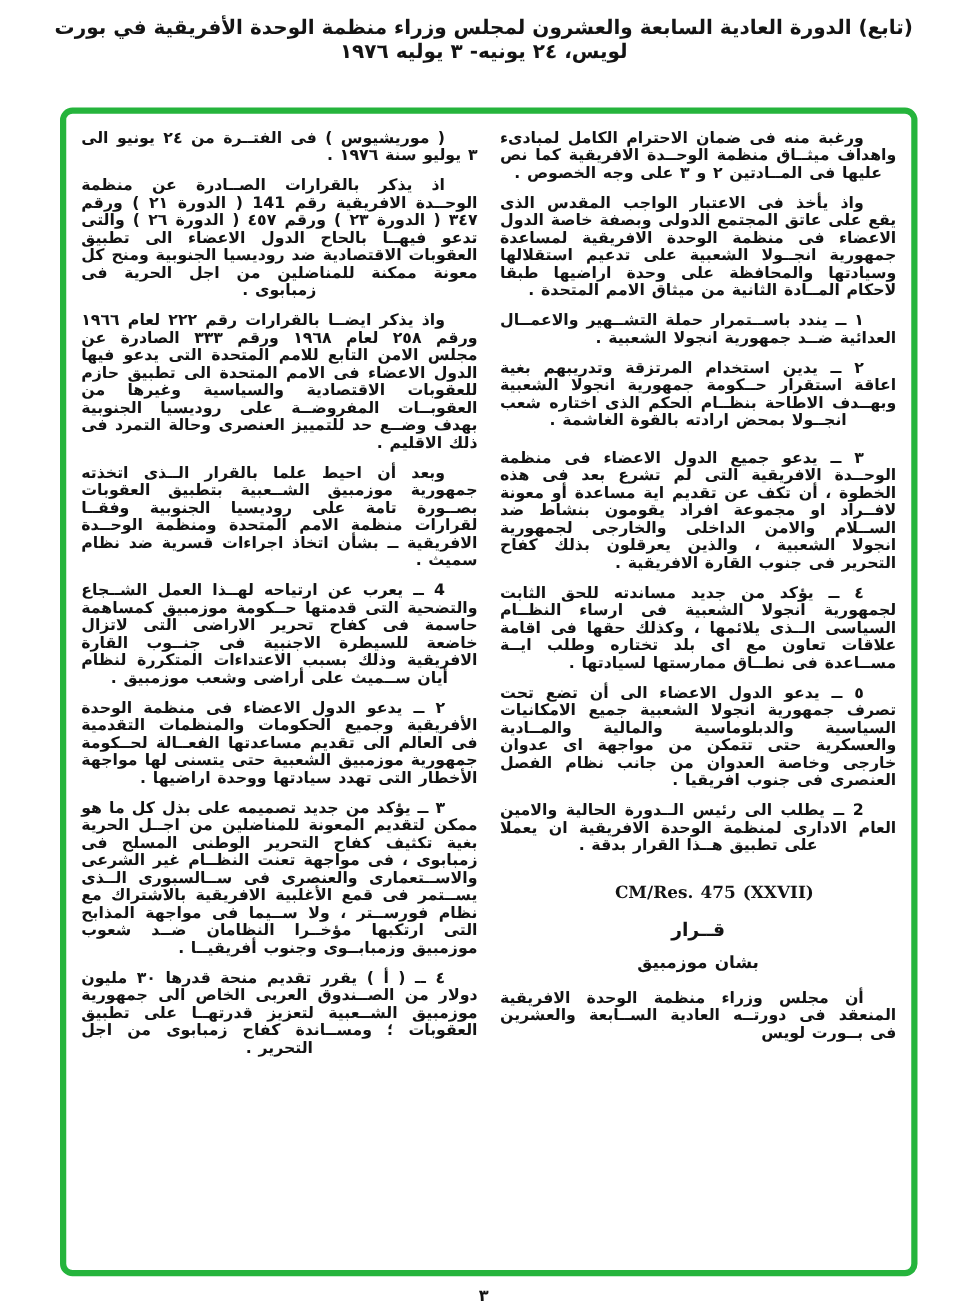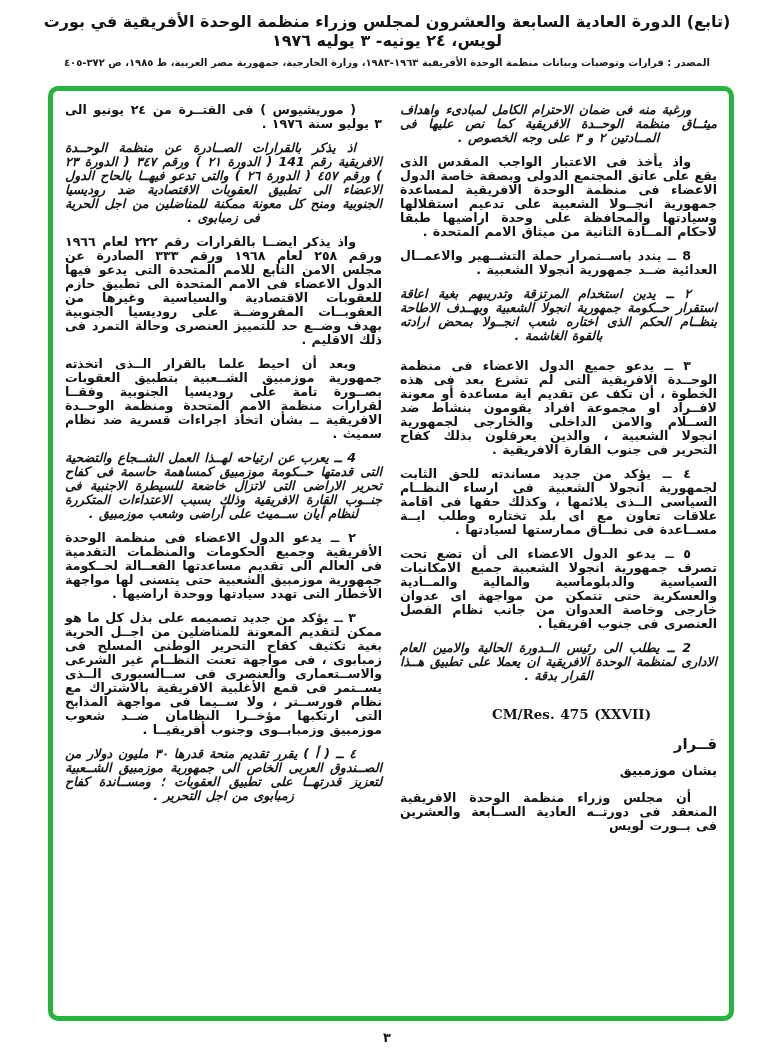--- a/index.html
+++ b/index.html
@@ -64,39 +64,39 @@
   
   .para {
     font-size: 12.6px;
     font-weight: bold;
     line-height: 14px;
     text-align: justify;
     text-indent: 26px;
     margin: 0 0 10px 0;
     word-spacing: 1px;
   }
-  .tal-center { text-align-last: center; font-style: italic; }
+  .tal-center { text-align-last: center; }
   .mt-lg { margin-top: 16px; }
   .res-ref {
     direction: ltr;
     text-align: center;
     font-family: "DejaVu Serif", serif;
     font-weight: bold;
     font-size: 13.5px;
     margin: 24px 0 16px 0;
   }
   .res-title {
-    text-align: right;
+    text-align: center;
     font-weight: bold;
     font-size: 15px;
     margin: 0 0 12px 0;
     text-indent: 0;
   }
   .res-subject {
-    text-align: right;
+    text-align: center;
     font-weight: bold;
     font-size: 13.5px;
     margin: 0 0 14px 0;
     text-indent: 0;
   }
   
   .page-number {
     position: absolute;
     bottom: 6px;
     left: 0;
@@ -104,30 +104,29 @@
     text-align: center;
     font-size: 13px;
     font-weight: bold;
   }
 </style>
 </head>
 <body>
 
 <div class="header">
   <div class="header-line1">(تابع) الدورة العادية السابعة والعشرون لمجلس وزراء منظمة الوحدة الأفريقية في بورت لويس، ٢٤ يونيه- ٣ يوليه ١٩٧٦</div>
-  <div class="header-line2">المصدر : قرارات وتوصيات وبيانات منظمة الوحدة الأفريقية ١٩٦٣-١٩٨٣، وزارة الخارجية، جمهورية مصر العربية، ط ١٩٨٥، ص ٣٧٢-٤٠٥</div>
 </div>
 
 <div class="frame">
   <div class="cols">
 
     <div class="col">
       <p class="para tal-center">ورغبة منه فى ضمان الاحترام الكامل لمبادىء واهداف ميثــاق منظمة الوحــدة الافريقية كما نص عليها فى المــادتين ٢ و ٣ على وجه الخصوص .</p>
       <p class="para">واذ يأخذ فى الاعتبار الواجب المقدس الذى يقع على عاتق المجتمع الدولى وبصفة خاصة الدول الاعضاء فى منظمة الوحدة الافريقية لمساعدة جمهورية انجــولا الشعبية على تدعيم استقلالها وسيادتها والمحافظة على وحدة اراضيها طبقا لاحكام المــادة الثانية من ميثاق الامم المتحدة .</p>
-      <p class="para">8 ــ يندد باســتمرار حملة التشــهير والاعمــال العدائية ضــد جمهورية انجولا الشعبية .</p>
+      <p class="para">١ ــ يندد باســتمرار حملة التشــهير والاعمــال العدائية ضــد جمهورية انجولا الشعبية .</p>
       <p class="para tal-center">٢ ــ يدين استخدام المرتزقة وتدريبهم بغية اعاقة استقرار حــكومة جمهورية انجولا الشعبية وبهــدف الاطاحة بنظــام الحكم الذى اختاره شعب انجــولا بمحض ارادته بالقوة الغاشمة .</p>
       <p class="para mt-lg">٣ ــ يدعو جميع الدول الاعضاء فى منظمة الوحــدة الافريقية التى لم تشرع بعد فى هذه الخطوة ، أن تكف عن تقديم اية مساعدة أو معونة لافــراد او مجموعة افراد يقومون بنشاط ضد الســلام والامن الداخلى والخارجى لجمهورية انجولا الشعبية ، والذين يعرقلون بذلك كفاح التحرير فى جنوب القارة الافريقية .</p>
       <p class="para">٤ ــ يؤكد من جديد مساندته للحق الثابت لجمهورية انجولا الشعبية فى ارساء النظــام السياسى الــذى يلائمها ، وكذلك حقها فى اقامة علاقات تعاون مع اى بلد تختاره وطلب ايــة مســاعدة فى نطــاق ممارستها لسيادتها .</p>
       <p class="para">٥ ــ يدعو الدول الاعضاء الى أن تضع تحت تصرف جمهورية انجولا الشعبية جميع الامكانيات السياسية والدبلوماسية والمالية والمــادية والعسكرية حتى تتمكن من مواجهة اى عدوان خارجى وخاصة العدوان من جانب نظام الفصل العنصرى فى جنوب افريقيا .</p>
       <p class="para tal-center">2 ــ يطلب الى رئيس الــدورة الحالية والامين العام الادارى لمنظمة الوحدة الافريقية ان يعملا على تطبيق هــذا القرار بدقة .</p>
       <p class="para res-ref">CM/Res. 475 (XXVII)</p>
       <p class="para res-title">قــرار</p>
       <p class="para res-subject">بشان موزمبيق</p>
       <p class="para">أن مجلس وزراء منظمة الوحدة الافريقية المنعقد فى دورتــه العادية الســابعة والعشرين فى بــورت لويس</p>
     </div>

